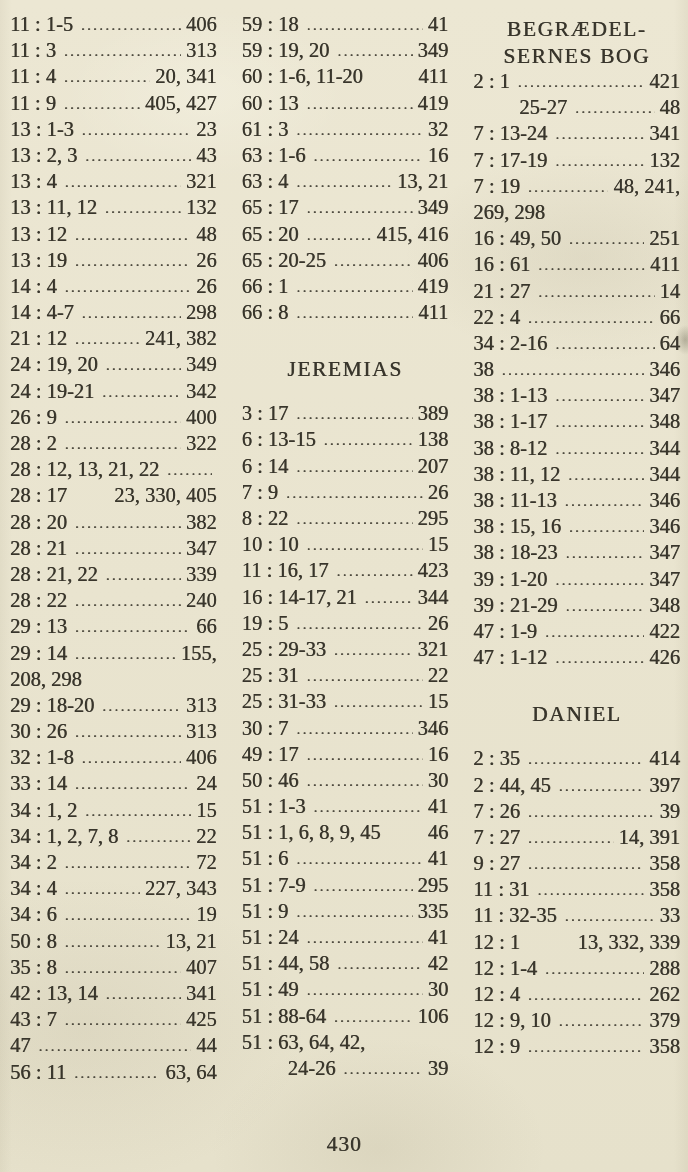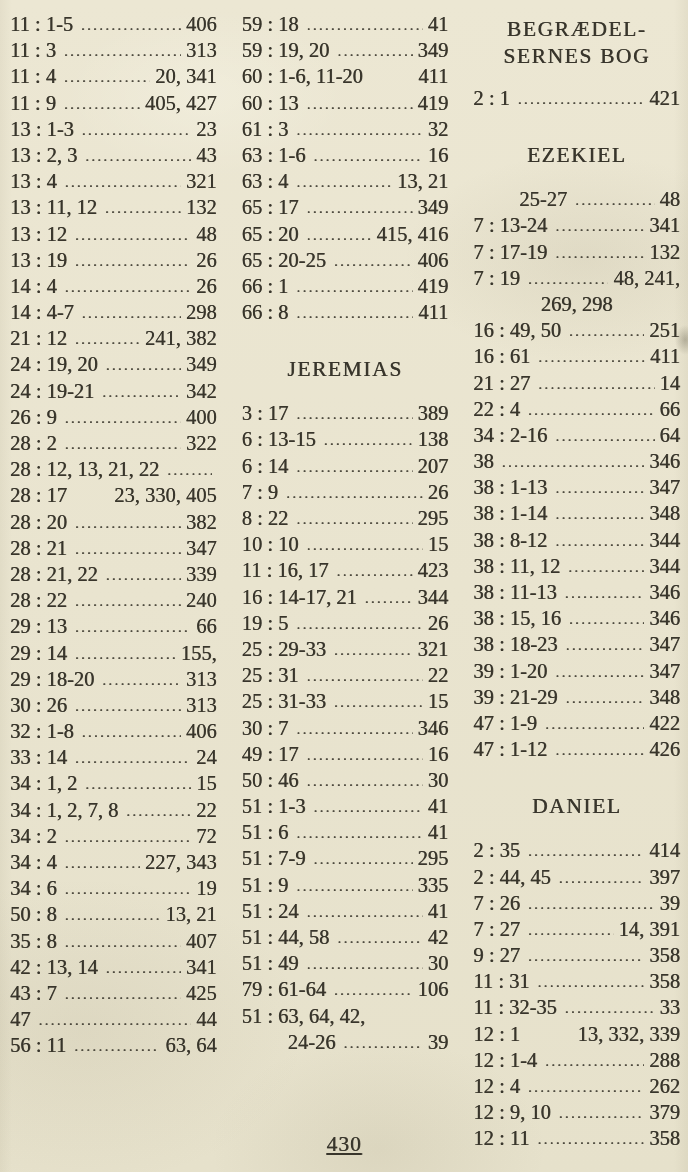--- a/index.html
+++ b/index.html
@@ -41,40 +41,39 @@
     overflow: hidden;
     min-width: 4px;
     margin: 0 5px 0 8px;
     font-size: 15px;
     letter-spacing: 2.3px;
     opacity: .88;
     position: relative;
     top: -1px;
   }
   .pagenum { flex: 0 0 auto; text-align: right; }
-  .row.cont { justify-content: center; }
+  .row.cont { justify-content: flex-start; }
   .row.ind .ref { padding-left: 46px; }
   .heading {
     text-align: center;
     font-size: 21.5px;
     letter-spacing: 1.6px;
     line-height: 27px;
     margin: 29px 0 19px 0;
     text-shadow: 0.5px 0 0 rgba(56,53,43,.85);
   }
-  .col .heading:first-child { margin-top: 3px; margin-bottom: 17px; }
+  .col .heading:first-child { margin-top: 3px; margin-bottom: 0; }
   .folio {
     position: absolute;
     left: 0; right: 0;
     bottom: 15px;
     text-align: center;
     font-size: 21.5px;
     letter-spacing: 1px;
     text-shadow: 0.5px 0 0 rgba(56,53,43,.85);
-    text-decoration: underline;
   }
 </style>
 </head>
 <body>
 
 <div class="page">
   <div class="columns">
     <div class="col" id="col-0">
         <div class="row">
           <span class="ref">11 : 1-5</span>
@@ -194,20 +193,23 @@
         <div class="row">
           <span class="ref">29 : 13</span>
           <span class="leader">........................................</span>
           <span class="pagenum">66</span>
         </div>
         <div class="row">
           <span class="ref">29 : 14</span>
           <span class="leader">........................................</span>
           <span class="pagenum">155,</span>
         </div>
+        <div class="row cont">
+          <span class="pagenum">208, 298</span>
+        </div>
         <div class="row">
           <span class="ref">29 : 18-20</span>
           <span class="leader">........................................</span>
           <span class="pagenum">313</span>
         </div>
         <div class="row">
           <span class="ref">30 : 26</span>
           <span class="leader">........................................</span>
           <span class="pagenum">313</span>
         </div>
@@ -415,20 +417,25 @@
           <span class="ref">50 : 46</span>
           <span class="leader">........................................</span>
           <span class="pagenum">30</span>
         </div>
         <div class="row">
           <span class="ref">51 : 1-3</span>
           <span class="leader">........................................</span>
           <span class="pagenum">41</span>
         </div>
         <div class="row">
+          <span class="ref">51 : 1, 6, 8, 9, 45</span>
+          <span class="leader"></span>
+          <span class="pagenum">46</span>
+        </div>
+        <div class="row">
           <span class="ref">51 : 6</span>
           <span class="leader">........................................</span>
           <span class="pagenum">41</span>
         </div>
         <div class="row">
           <span class="ref">51 : 7-9</span>
           <span class="leader">........................................</span>
           <span class="pagenum">295</span>
         </div>
         <div class="row">
@@ -445,21 +452,21 @@
           <span class="ref">51 : 44, 58</span>
           <span class="leader">........................................</span>
           <span class="pagenum">42</span>
         </div>
         <div class="row">
           <span class="ref">51 : 49</span>
           <span class="leader">........................................</span>
           <span class="pagenum">30</span>
         </div>
         <div class="row">
-          <span class="ref">79 : 61-64</span>
+          <span class="ref">51 : 88-64</span>
           <span class="leader">........................................</span>
           <span class="pagenum">106</span>
         </div>
         <div class="row">
           <span class="ref">51 : 63, 64, 42,</span>
           <span class="leader"></span>
           <span class="pagenum"></span>
         </div>
         <div class="row ind">
           <span class="ref">24-26</span>
@@ -470,23 +477,20 @@
     <div class="col" id="col-2">
         <div class="heading">
           <div class="heading-line">BEGRÆDEL-</div>
           <div class="heading-line">SERNES BOG</div>
         </div>
         <div class="row">
           <span class="ref">2 : 1</span>
           <span class="leader">........................................</span>
           <span class="pagenum">421</span>
         </div>
-        <div class="heading">
-          <div class="heading-line">EZEKIEL</div>
-        </div>
         <div class="row ind">
           <span class="ref">25-27</span>
           <span class="leader">........................................</span>
           <span class="pagenum">48</span>
         </div>
         <div class="row">
           <span class="ref">7 : 13-24</span>
           <span class="leader">........................................</span>
           <span class="pagenum">341</span>
         </div>
@@ -532,21 +536,21 @@
           <span class="ref">38</span>
           <span class="leader">........................................</span>
           <span class="pagenum">346</span>
         </div>
         <div class="row">
           <span class="ref">38 : 1-13</span>
           <span class="leader">........................................</span>
           <span class="pagenum">347</span>
         </div>
         <div class="row">
-          <span class="ref">38 : 1-14</span>
+          <span class="ref">38 : 1-17</span>
           <span class="leader">........................................</span>
           <span class="pagenum">348</span>
         </div>
         <div class="row">
           <span class="ref">38 : 8-12</span>
           <span class="leader">........................................</span>
           <span class="pagenum">344</span>
         </div>
         <div class="row">
           <span class="ref">38 : 11, 12</span>
@@ -640,20 +644,20 @@
           <span class="ref">12 : 4</span>
           <span class="leader">........................................</span>
           <span class="pagenum">262</span>
         </div>
         <div class="row">
           <span class="ref">12 : 9, 10</span>
           <span class="leader">........................................</span>
           <span class="pagenum">379</span>
         </div>
         <div class="row">
-          <span class="ref">12 : 11</span>
+          <span class="ref">12 : 9</span>
           <span class="leader">........................................</span>
           <span class="pagenum">358</span>
         </div>
       </div>
   </div>
   <div class="folio">430</div>
 </div>
 
 </body></html>

